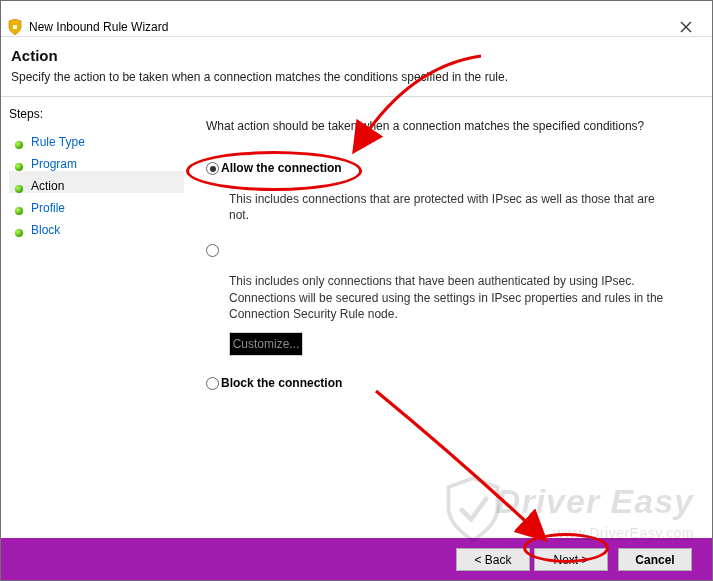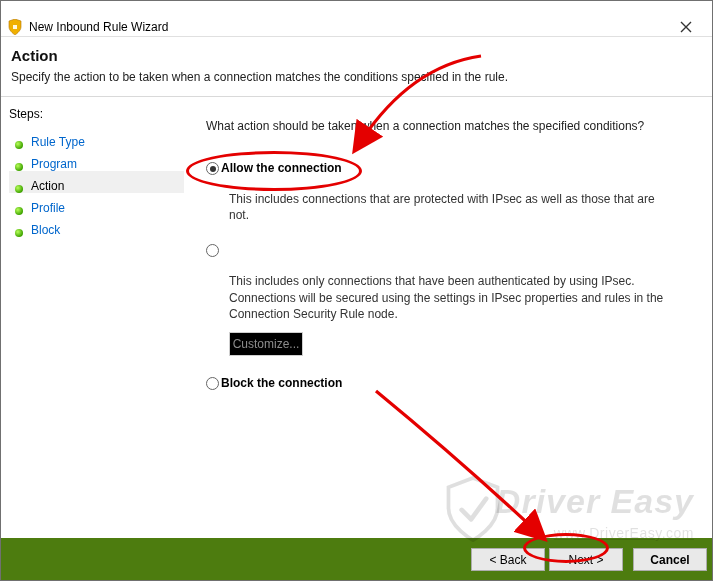--- a/index.html
+++ b/index.html
@@ -97,22 +97,22 @@
   }
   .footer {
     position: absolute;
     bottom: 0; left: 0; right: 0;
     height: 42px;
     border-top: 1px solid transparent;
     display: flex;
     justify-content: flex-end;
     align-items: center;
     gap: 4px;
-    padding-right: 5px;
-    background: #4d7c0f;
+    padding-right: 20px;
+    background: #a21caf;
   }
   .btn {
     height: 23px;
     min-width: 74px;
     padding: 0 12px;
     background: #e9e9e9;
     border: 1px solid #adadad;
     font-size: 12px;
     color: #000;
     cursor: pointer;

